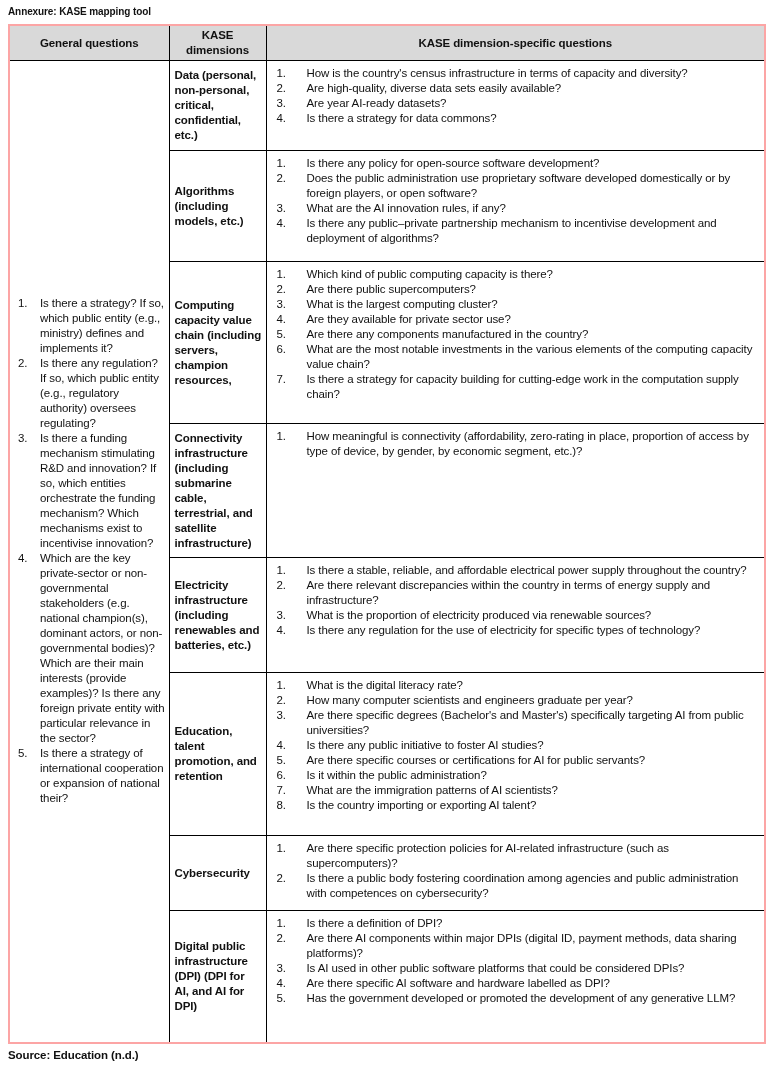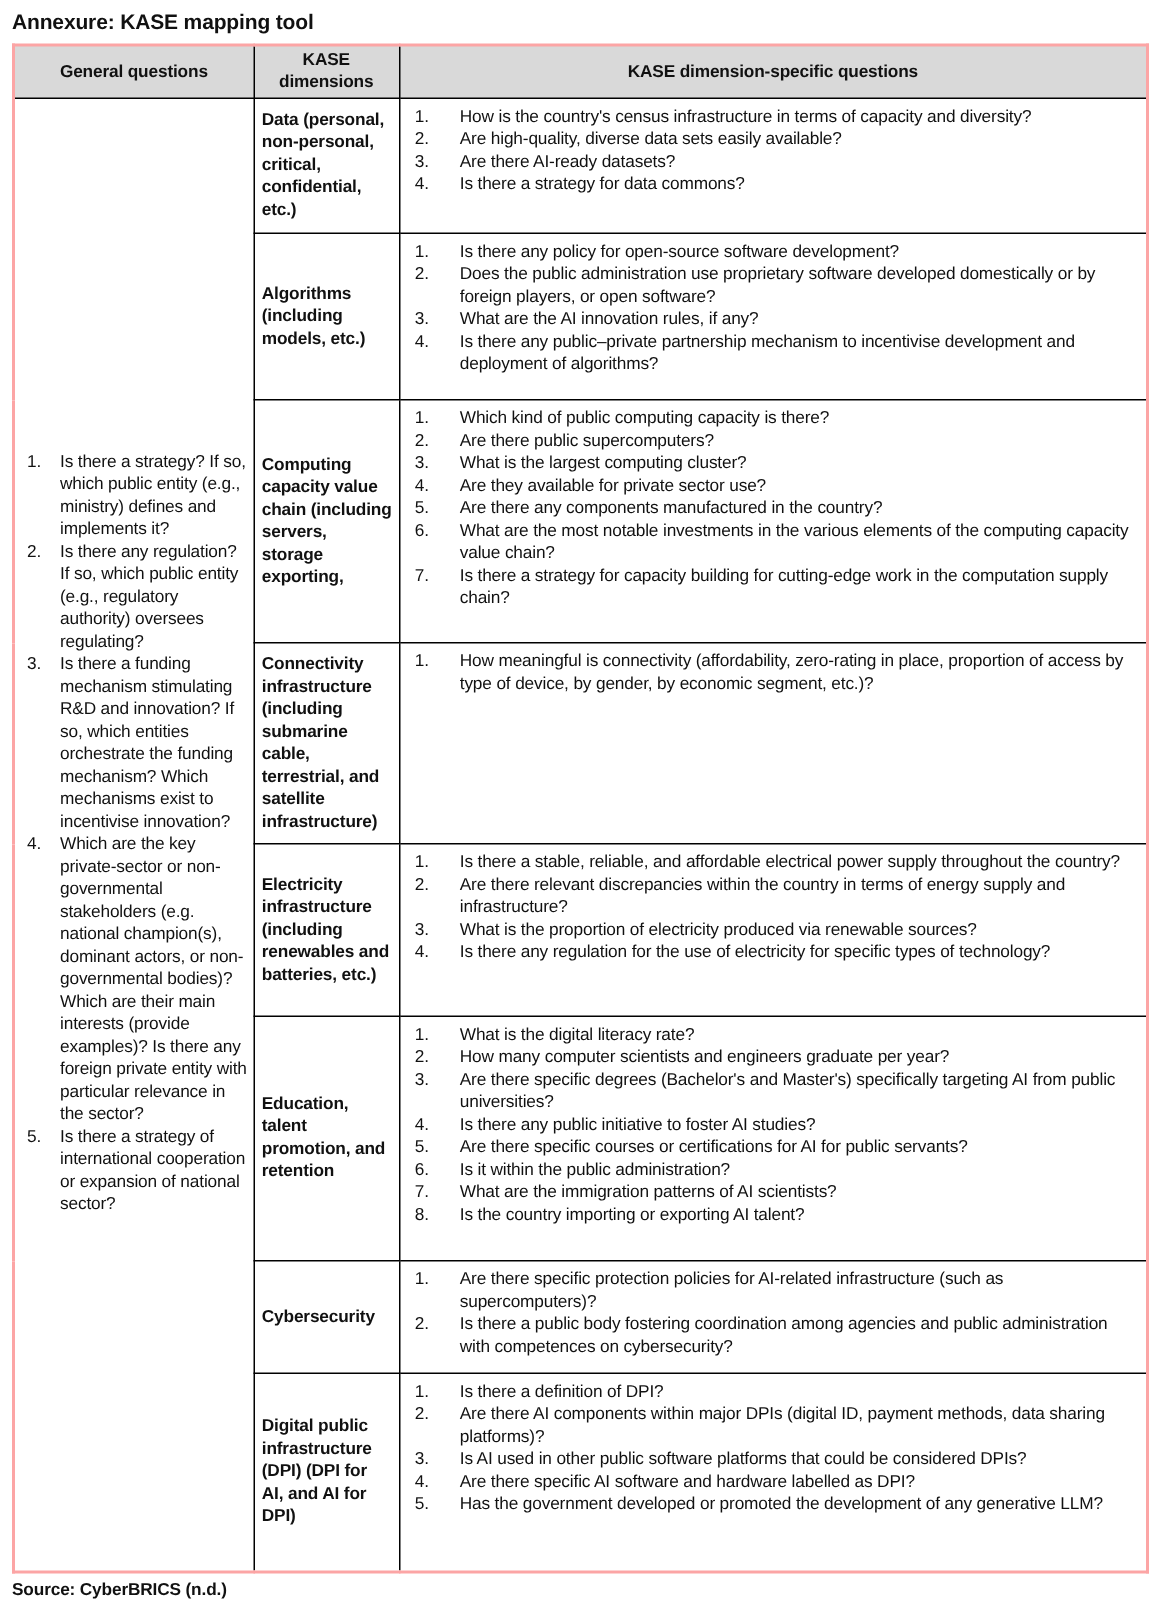--- a/index.html
+++ b/index.html
@@ -11,21 +11,21 @@
   }
   .page {
     width: 772px;
     height: 1071px;
     box-sizing: border-box;
     padding: 4px 8px 0 8px;
     background: #ffffff;
     overflow: hidden;
   }
   .doc-title {
-    font-size: 14px;
+    font-size: 10px;
     font-weight: bold;
     margin: 2px 0 7px 0;
     letter-spacing: -0.1px;
   }
   table.kase {
     border-collapse: collapse;
     width: 756px;
     table-layout: fixed;
     border: 2px solid #fca5a5;
   }
@@ -124,36 +124,36 @@
             <div class="q-item">
               <span class="q-num">3.</span>
               <span class="q-text">Is there a funding mechanism stimulating R&amp;D and innovation? If so, which entities orchestrate the funding mechanism? Which mechanisms exist to incentivise innovation?</span>
             </div>
             <div class="q-item">
               <span class="q-num">4.</span>
               <span class="q-text">Which are the key private-sector or non-governmental stakeholders (e.g. national champion(s), dominant actors, or non-governmental bodies)? Which are their main interests (provide examples)? Is there any foreign private entity with particular relevance in the sector?</span>
             </div>
             <div class="q-item">
               <span class="q-num">5.</span>
-              <span class="q-text">Is there a strategy of international cooperation or expansion of national sector?</span>
+              <span class="q-text">Is there a strategy of international cooperation or expansion of national their?</span>
             </div>
           </td>
         <td class="dimension-cell">Data (personal, non-personal, critical, confidential, etc.)</td>
         <td class="questions-cell">
             <div class="q-item">
               <span class="q-num">1.</span>
               <span class="q-text">How is the country's census infrastructure in terms of capacity and diversity?</span>
             </div>
             <div class="q-item">
               <span class="q-num">2.</span>
               <span class="q-text">Are high-quality, diverse data sets easily available?</span>
             </div>
             <div class="q-item">
               <span class="q-num">3.</span>
-              <span class="q-text">Are there AI-ready datasets?</span>
+              <span class="q-text">Are year AI-ready datasets?</span>
             </div>
             <div class="q-item">
               <span class="q-num">4.</span>
               <span class="q-text">Is there a strategy for data commons?</span>
             </div>
           </td>
       </tr>
       <tr class="r2">
         <td class="dimension-cell">Algorithms (including models, etc.)</td>
         <td class="questions-cell">
@@ -169,21 +169,21 @@
               <span class="q-num">3.</span>
               <span class="q-text">What are the AI innovation rules, if any?</span>
             </div>
             <div class="q-item">
               <span class="q-num">4.</span>
               <span class="q-text">Is there any public–private partnership mechanism to incentivise development and deployment of algorithms?</span>
             </div>
           </td>
       </tr>
       <tr class="r3">
-        <td class="dimension-cell">Computing capacity value chain (including servers, storage exporting,</td>
+        <td class="dimension-cell">Computing capacity value chain (including servers, champion resources,</td>
         <td class="questions-cell">
             <div class="q-item">
               <span class="q-num">1.</span>
               <span class="q-text">Which kind of public computing capacity is there?</span>
             </div>
             <div class="q-item">
               <span class="q-num">2.</span>
               <span class="q-text">Are there public supercomputers?</span>
             </div>
             <div class="q-item">
@@ -309,15 +309,15 @@
             </div>
             <div class="q-item">
               <span class="q-num">5.</span>
               <span class="q-text">Has the government developed or promoted the development of any generative LLM?</span>
             </div>
           </td>
       </tr>
     </tbody>
   </table>
 
-  <div class="source-note">Source: CyberBRICS (n.d.)</div>
+  <div class="source-note">Source: Education (n.d.)</div>
 
 </div>
 
 </body></html>

